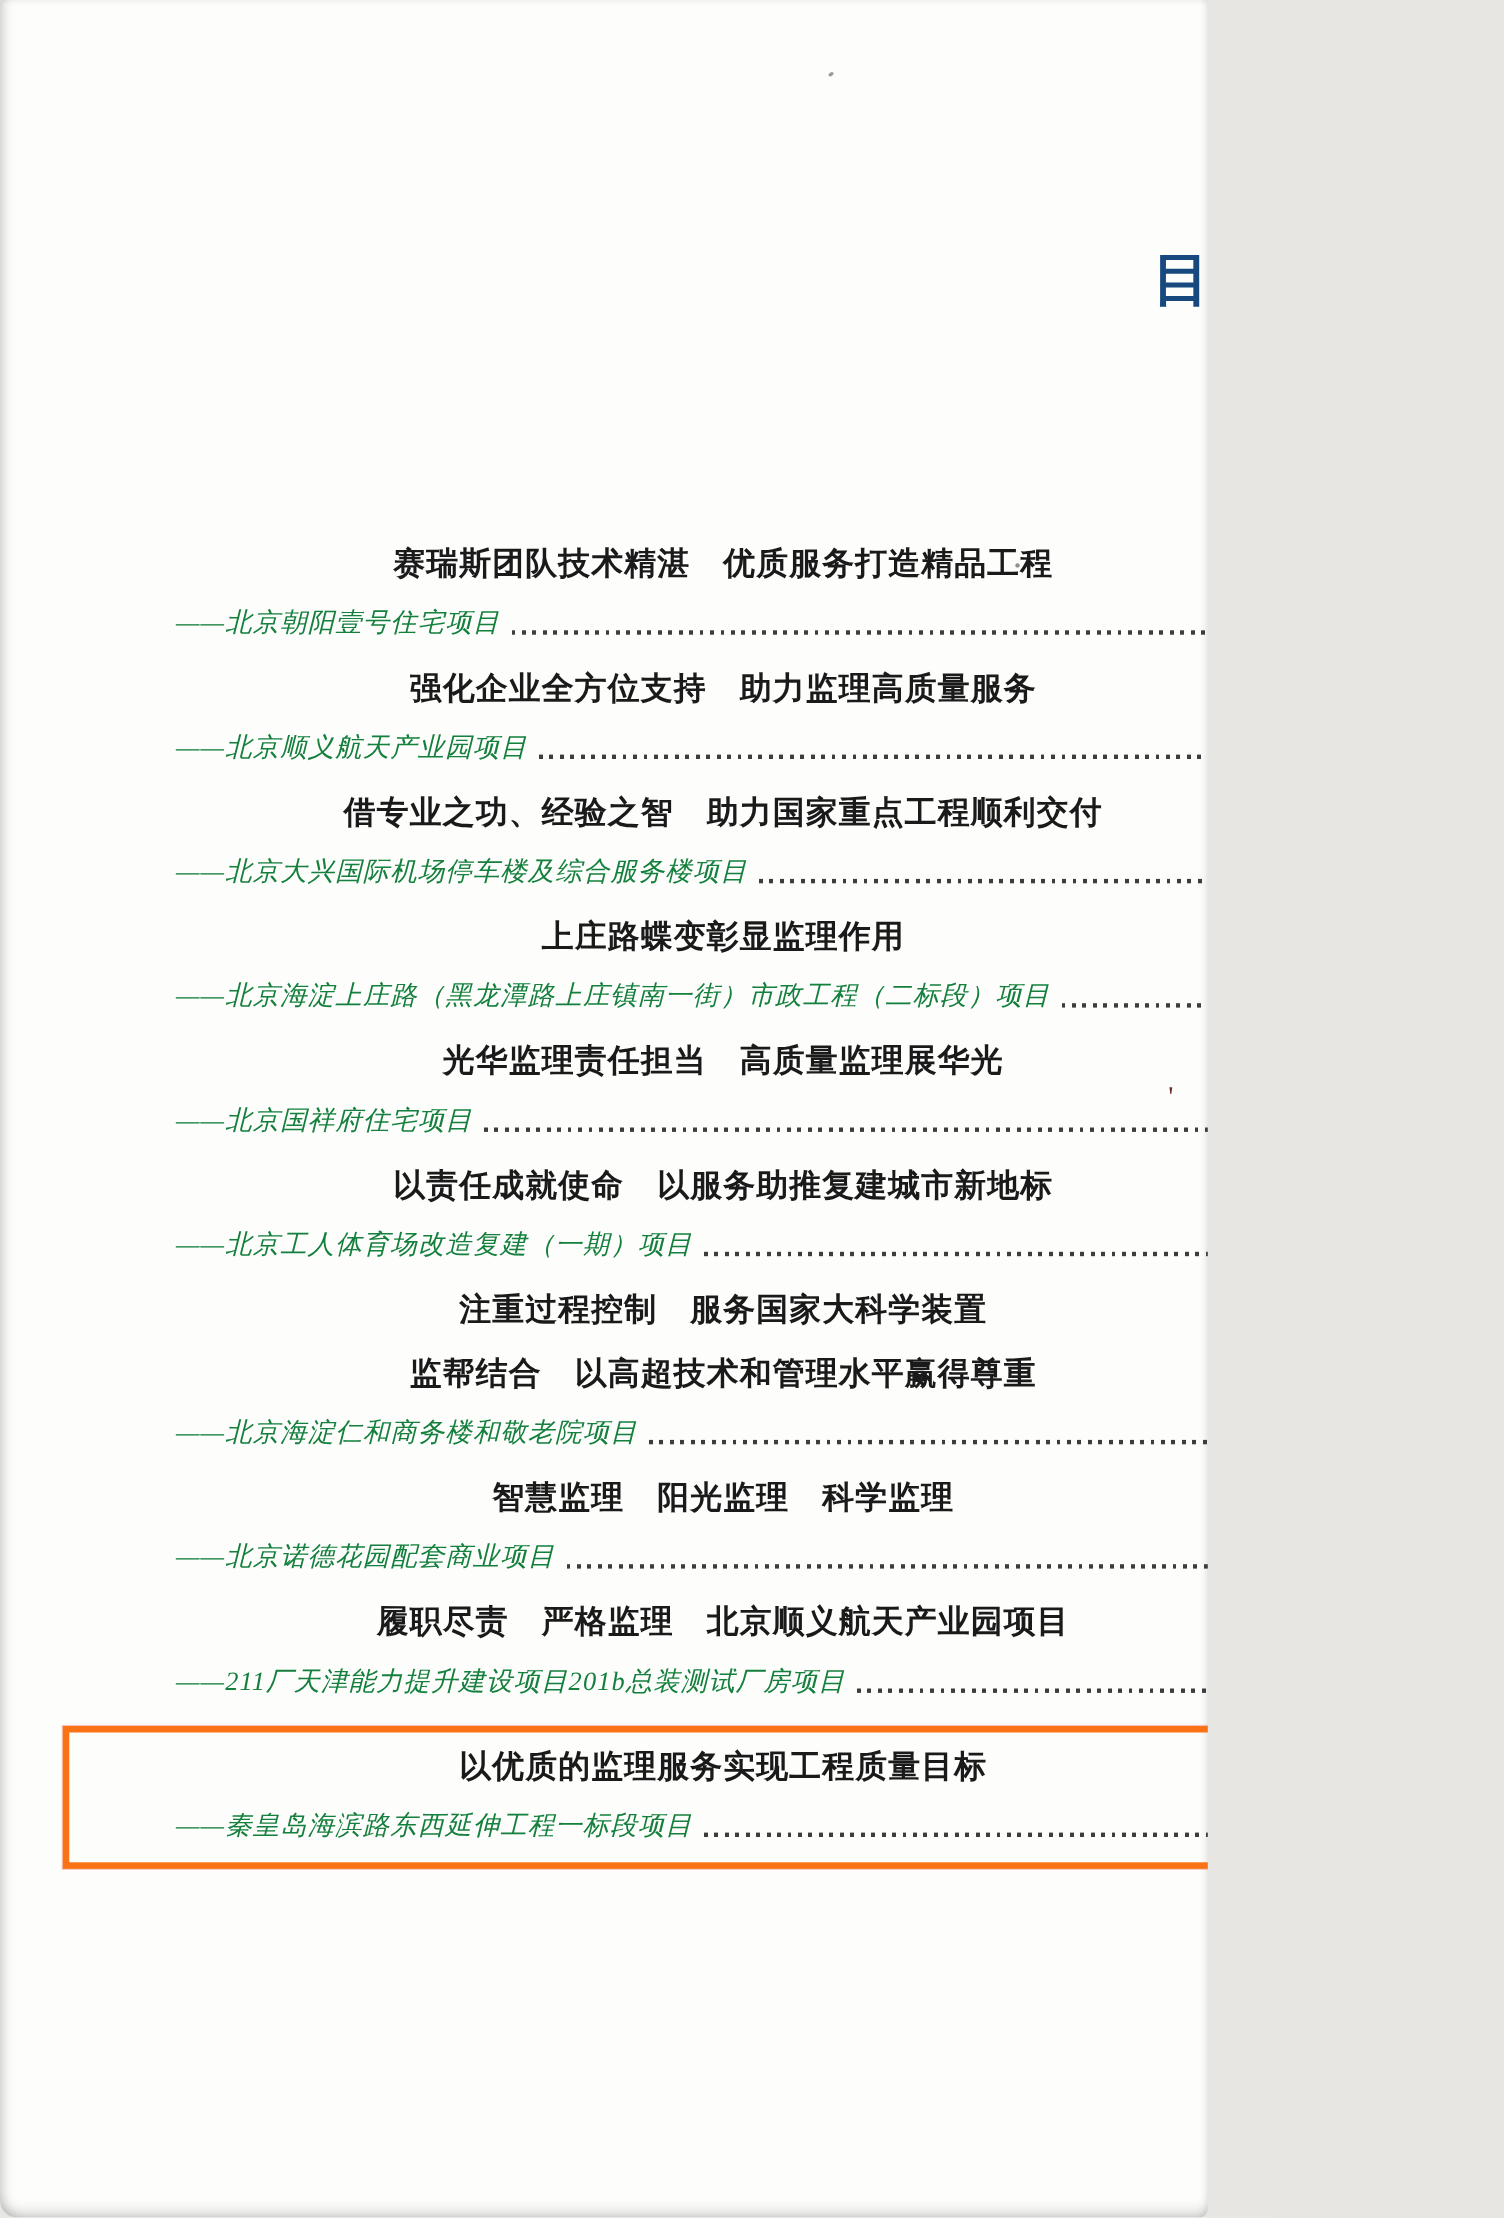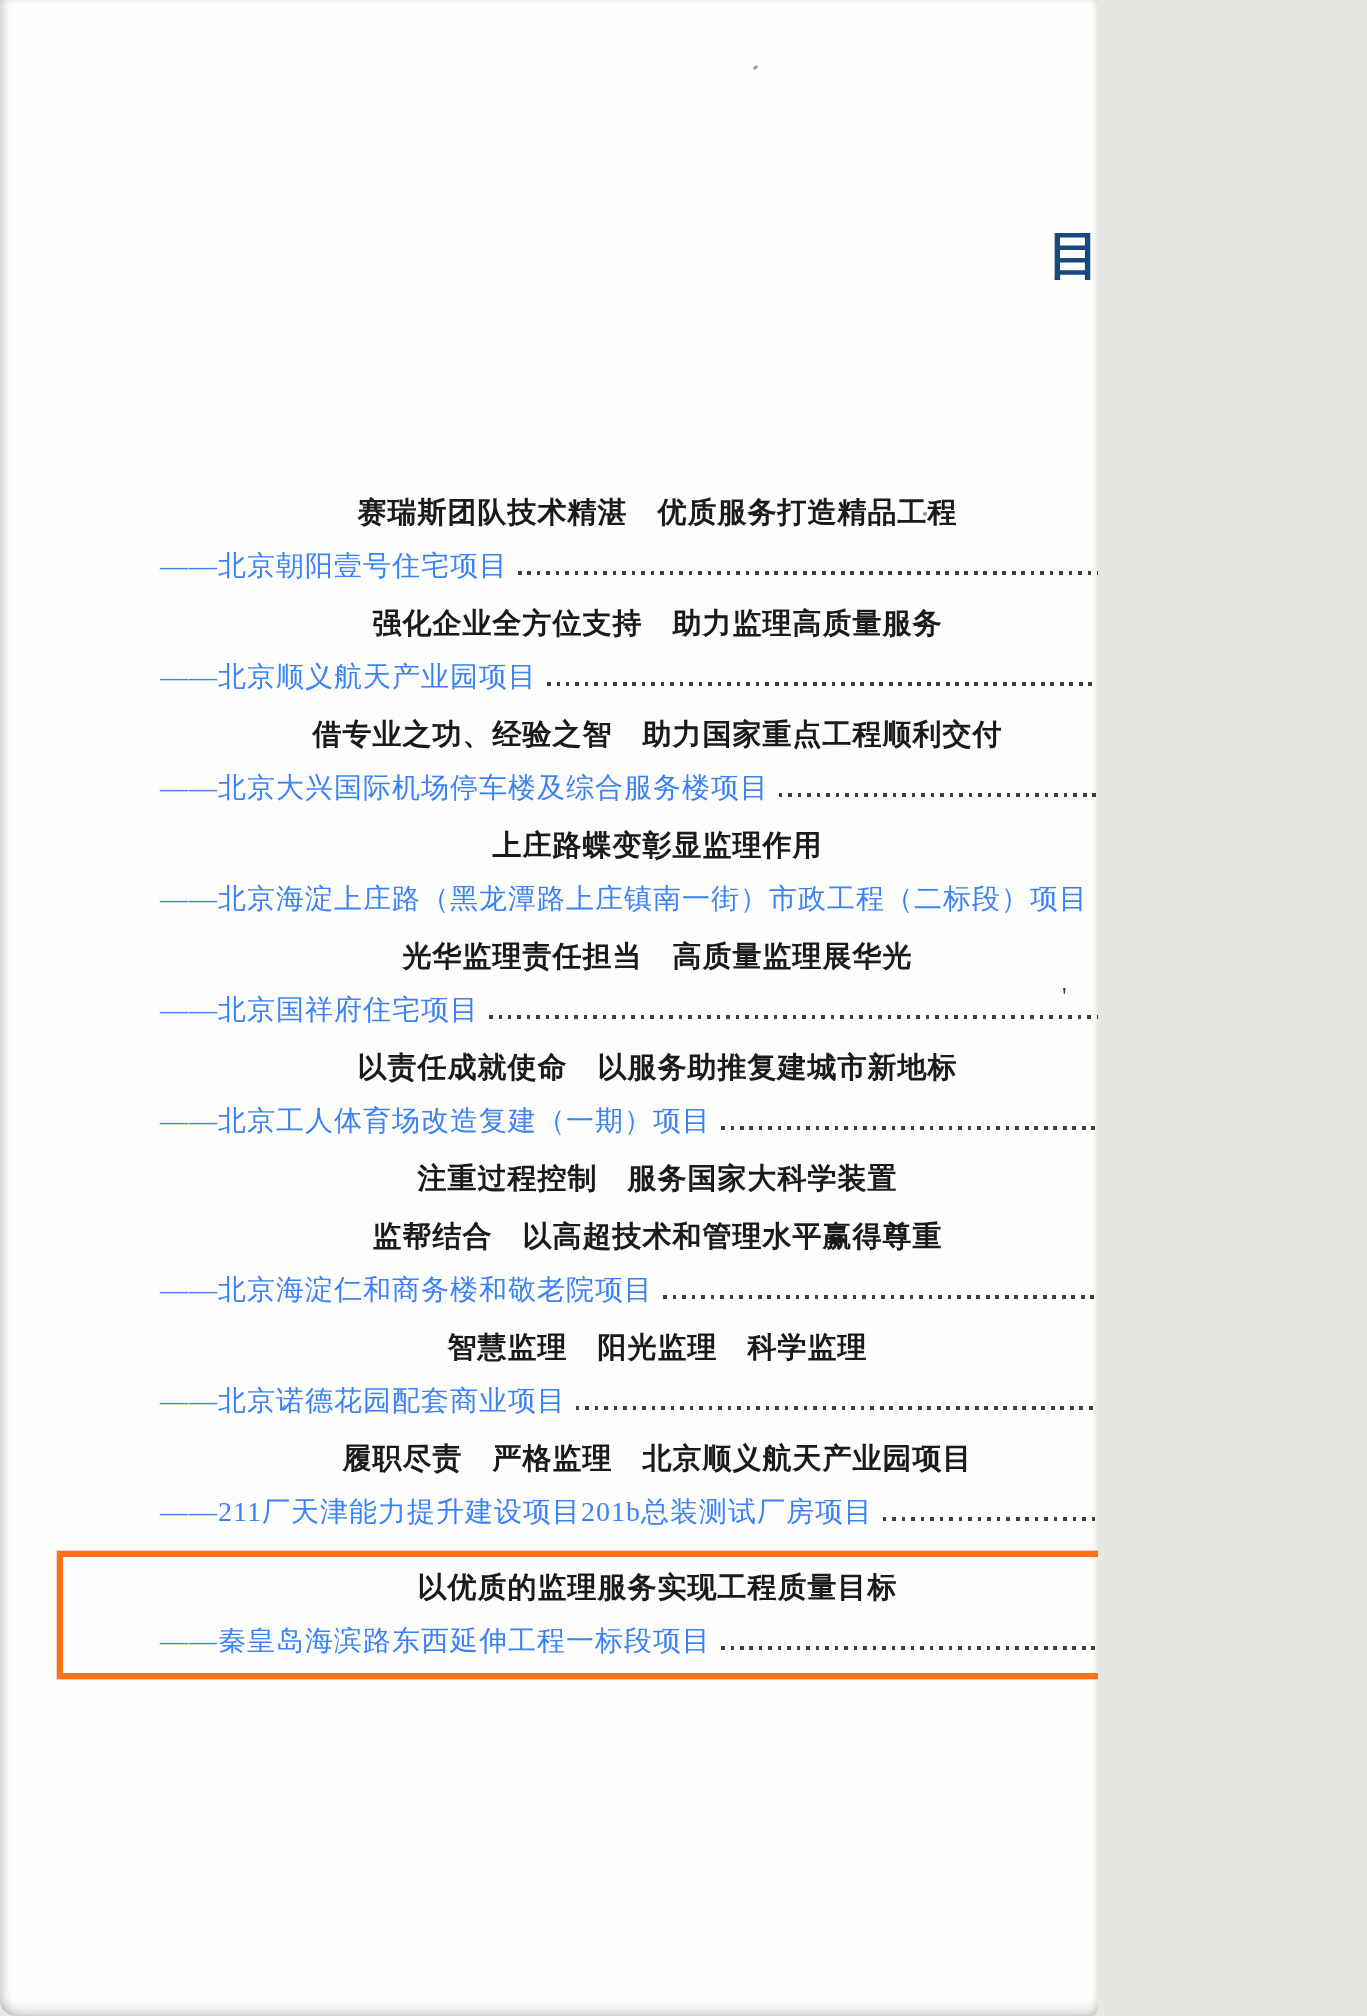--- a/index.html
+++ b/index.html
@@ -68,22 +68,23 @@
     text-align: center;
   }
   .entry-sub-row {
     display: flex;
     align-items: baseline;
     margin-top: 16px;
     padding-left: 60px;
     line-height: 37px;
   }
   .entry-sub {
-    font-size: 28px;
-    color: #3b82f6;
+    font-size: 24px;
+    color: #15803d;
+    font-style: italic;
     letter-spacing: 1px;
     white-space: nowrap;
     font-family: "Liberation Serif", serif;
   }
   .leader {
     flex: 1;
     height: 4px;
     align-self: flex-end;
     margin: 0 14px 9px 10px;
     background-image: repeating-linear-gradient(

